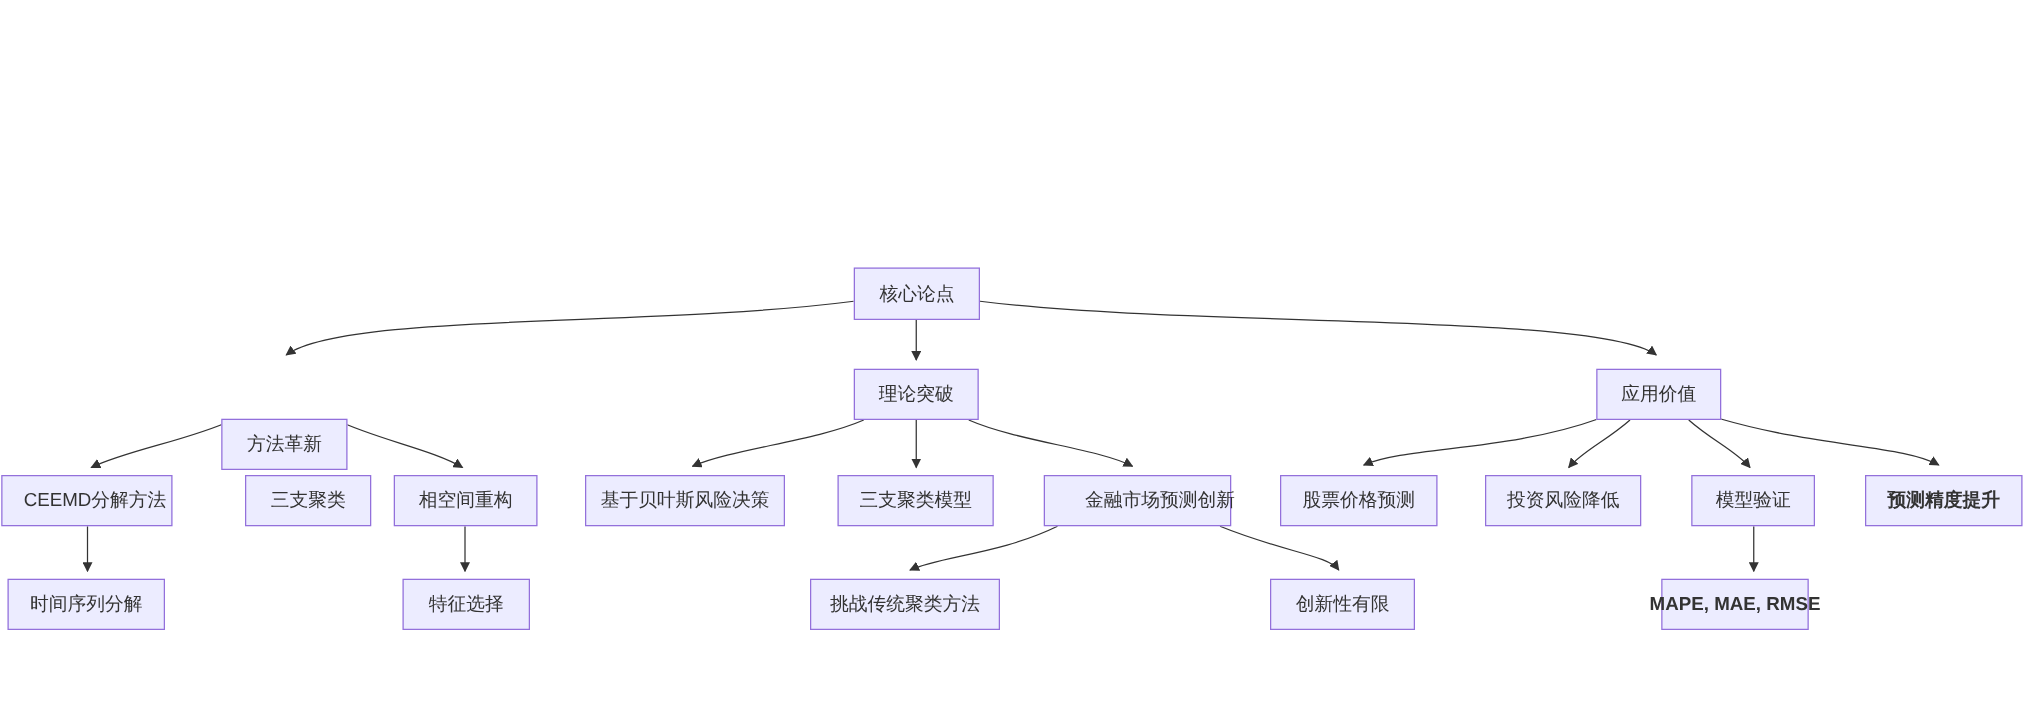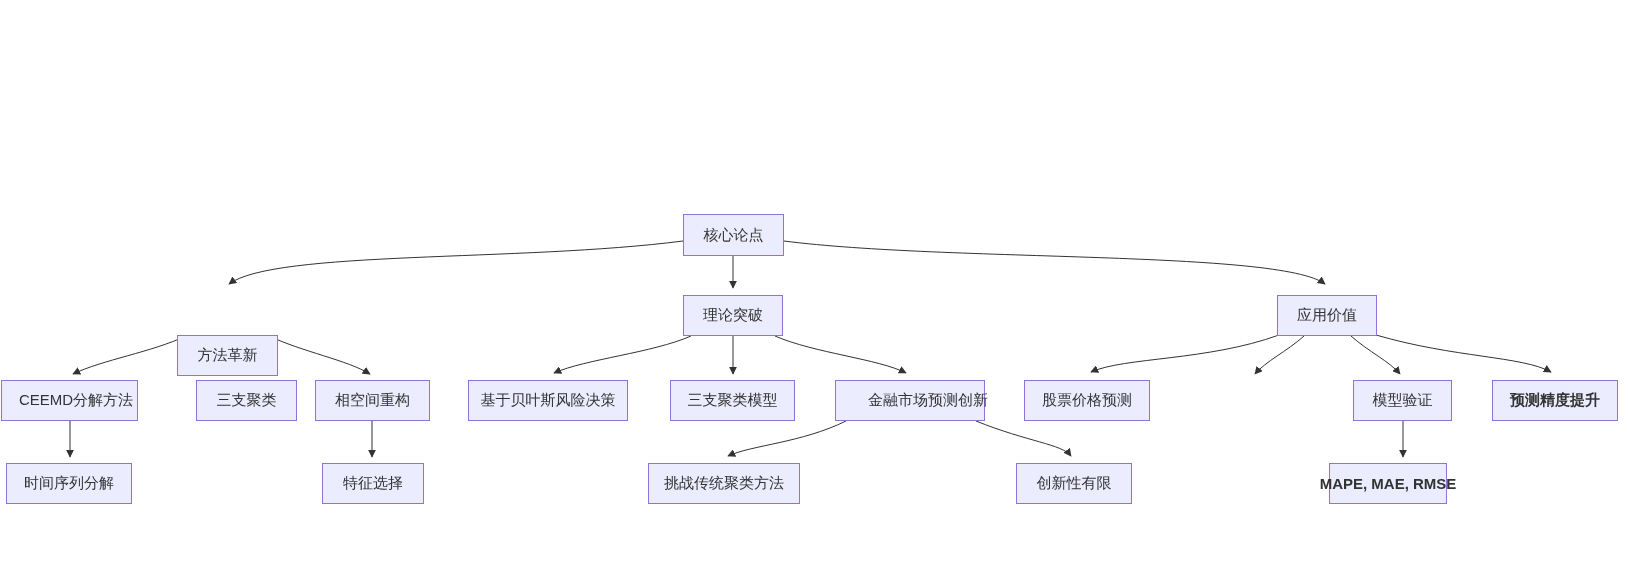--- a/index.html
+++ b/index.html
@@ -81,20 +81,21 @@
   <div class="node" style="left:683px; top:295px; width:100px; height:41px;">理论突破</div>
   <div class="node" style="left:1277px; top:295px; width:100px; height:41px;">应用价值</div>
 
   <div class="node" style="left:1px; top:380px; width:137px; height:41px;padding-left:13px;">CEEMD分解方法</div>
   <div class="node" style="left:176px; top:380px; width:101px; height:41px;margin-left:20px;">三支聚类</div>
   <div class="node" style="left:315px; top:380px; width:115px; height:41px;">相空间重构</div>
   <div class="node" style="left:468px; top:380px; width:160px; height:41px;">基于贝叶斯风险决策</div>
   <div class="node" style="left:670px; top:380px; width:125px; height:41px;">三支聚类模型</div>
   <div class="node" style="left:835px; top:380px; width:150px; height:41px;padding-left:36px;">金融市场预测创新</div>
   <div class="node" style="left:1024px; top:380px; width:126px; height:41px;">股票价格预测</div>
+  <div class="node" style="left:1188px; top:380px; width:125px; height:41px;">投资风险降低</div>
   <div class="node" style="left:1353px; top:380px; width:99px; height:41px;">模型验证</div>
   <div class="node" style="left:1492px; top:380px; width:126px; height:41px;font-weight:bold;">预测精度提升</div>
 
   <div class="node" style="left:6px; top:463px; width:126px; height:41px;">时间序列分解</div>
   <div class="node" style="left:322px; top:463px; width:102px; height:41px;">特征选择</div>
   <div class="node" style="left:648px; top:463px; width:152px; height:41px;">挑战传统聚类方法</div>
   <div class="node" style="left:1016px; top:463px; width:116px; height:41px;">创新性有限</div>
   <div class="node" style="left:1329px; top:463px; width:118px; height:41px;font-weight:bold;">MAPE, MAE, RMSE</div>
 
 </div>

